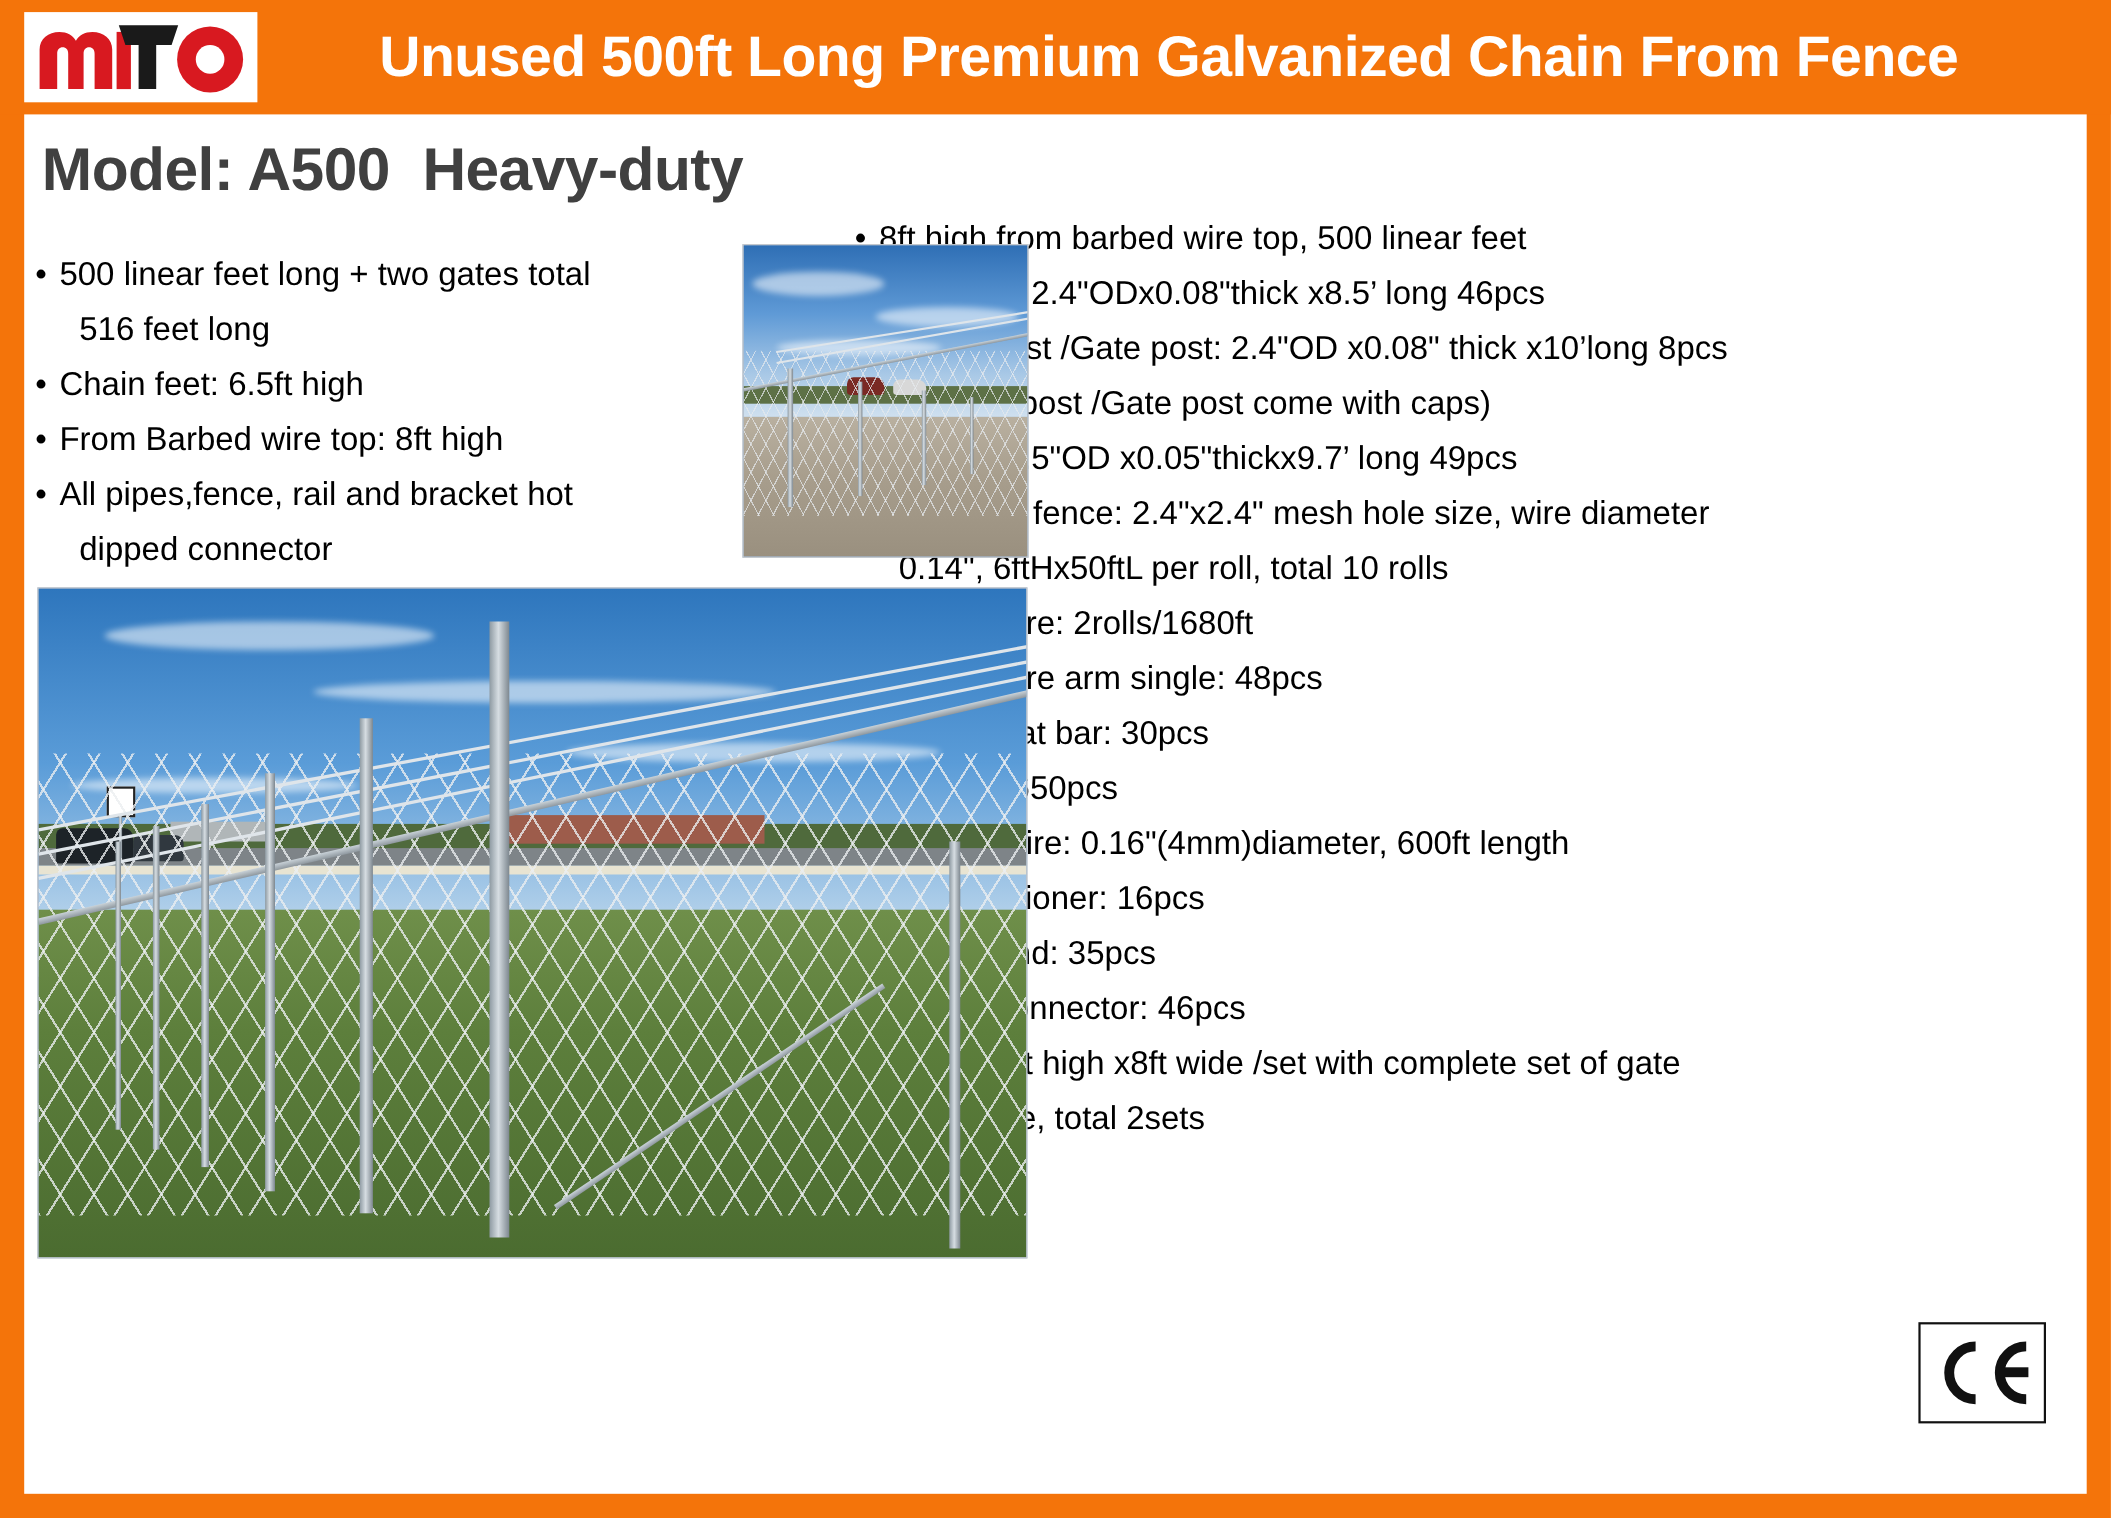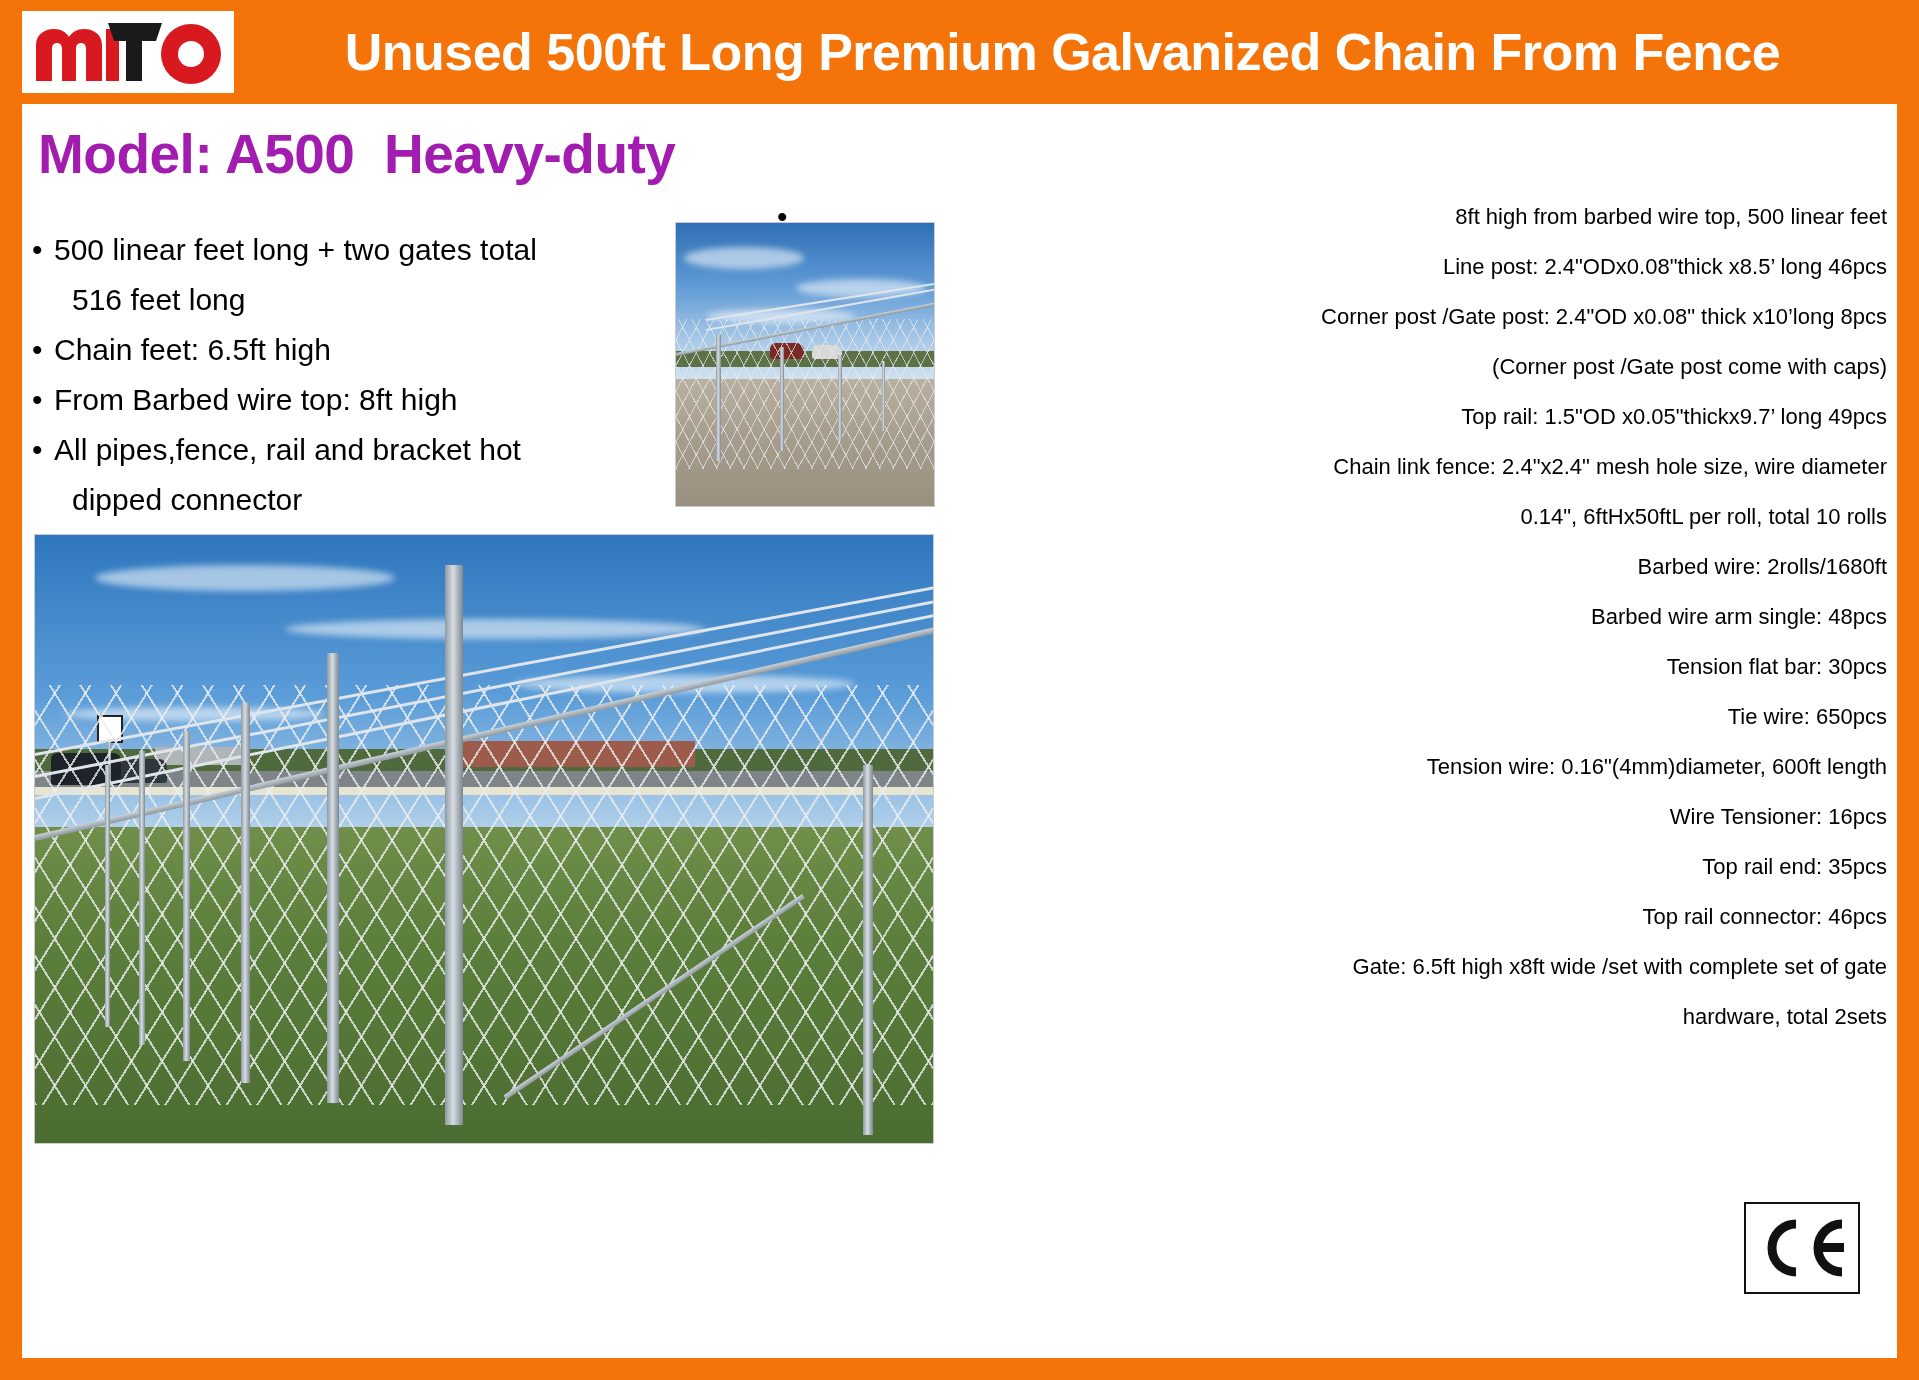--- a/index.html
+++ b/index.html
@@ -51,21 +51,21 @@
     left:22px; top:104px;
     width:1875px; height:1254px;
     background:#ffffff;
   }
 
   .model-heading{
     position:absolute;
     left:16px; top:18px;
     font-size:55px;
     font-weight:bold;
-    color:#a21caf;
+    color:#404040;
     letter-spacing:-0.5px;
     white-space:pre;
   }
 
   
   .left-col{
     position:absolute;
     left:8px; top:105px;
     width:540px;
     margin-top:16px;
@@ -92,23 +92,22 @@
     left:2px; top:0;
     font-size:30px;
     line-height:50px;
   }
   ul.bullets > li .cont{
     display:block;
     padding-left:18px;
   }
 
   .right-col ul.bullets > li{
-    font-size:22px;
+    font-size:30px;
     line-height:50px;
-    text-align:right;
   }
 
   
   .photo{
     position:absolute;
     overflow:hidden;
     background:#8aa7c8;
   }
   .photo-top{
     left:653px; top:118px;

